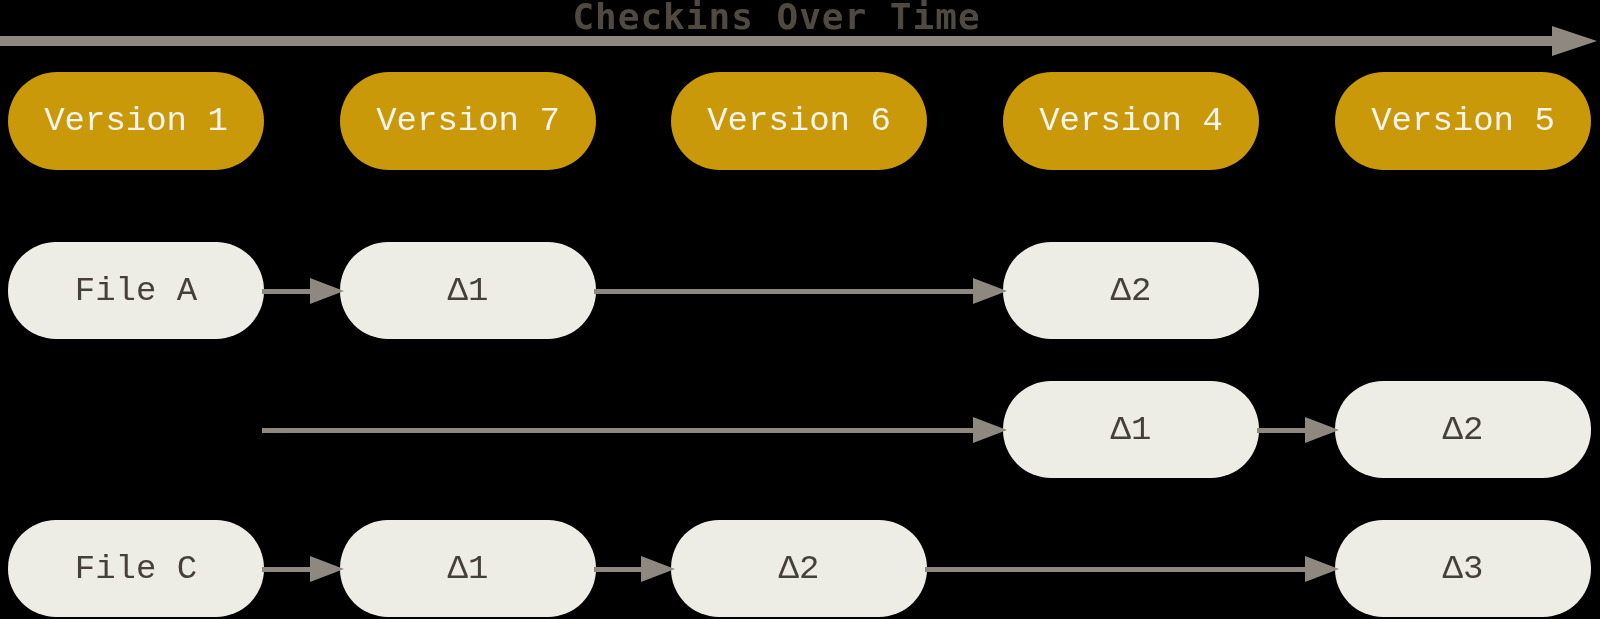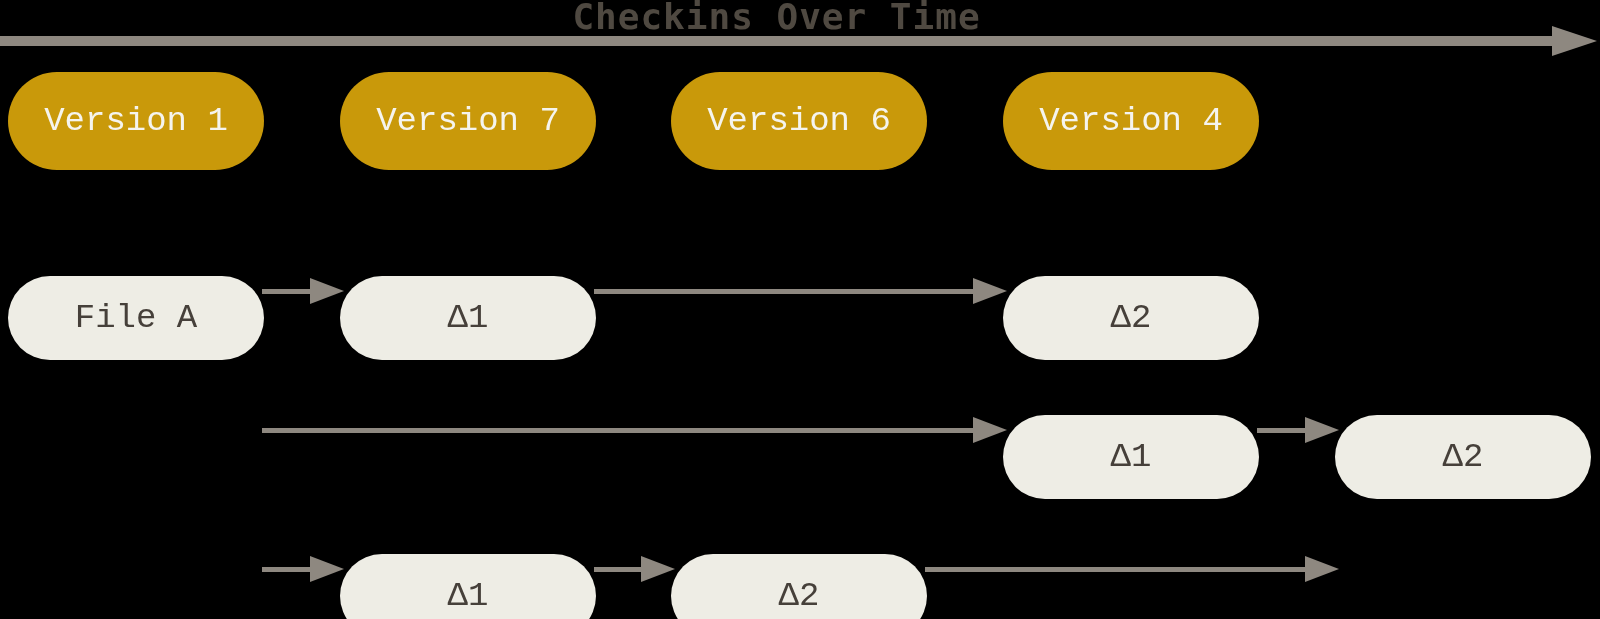--- a/index.html
+++ b/index.html
@@ -37,21 +37,21 @@
     font-family:Liberation Mono, monospace;
   }
   .pill.version{
     background:var(--version-fill);
     color:var(--version-text);
     top:72px;
   }
   .pill.file{
     background:var(--file-fill);
     color:var(--file-text);
-    height:84px;border-radius:48px;margin-top:34px;
+    height:97px;border-radius:48px;
   }
   .col1{left:8px;}
   .col2{left:340px;}
   .col3{left:671px;}
   .col4{left:1003px;}
   .col5{left:1335px;}
   .rowA{top:242px;}
   .rowB{top:381px;}
   .rowC{top:520px;}
   .arrow{
@@ -85,20 +85,21 @@
   <div class="title">Checkins Over Time</div>
   <div class="arrow timeline" style="left:0;top:26px;width:1597px;">
     <div class="shaft"></div>
     <div class="head"></div>
   </div>
 
   <div class="pill version col1">Version 1</div>
   <div class="pill version col2">Version 7</div>
   <div class="pill version col3">Version 6</div>
   <div class="pill version col4">Version 4</div>
+  <div class="pill version col5">Version 5</div>
 
   <div class="pill file col1 rowA">File A</div>
   <div class="pill file col2 rowA">Δ1</div>
   <div class="pill file col4 rowA">Δ2</div>
   <div class="arrow" style="left:262px;top:277px;width:82px;">
     <div class="shaft"></div>
     <div class="head"></div>
   </div>
   <div class="arrow" style="left:594px;top:277px;width:413px;">
     <div class="shaft"></div>
@@ -109,22 +110,24 @@
   <div class="pill file col5 rowB">Δ2</div>
   <div class="arrow" style="left:262px;top:416px;width:745px;">
     <div class="shaft"></div>
     <div class="head"></div>
   </div>
   <div class="arrow" style="left:1257px;top:416px;width:82px;">
     <div class="shaft"></div>
     <div class="head"></div>
   </div>
 
+  <div class="pill file col1 rowC">File C</div>
   <div class="pill file col2 rowC">Δ1</div>
   <div class="pill file col3 rowC">Δ2</div>
+  <div class="pill file col5 rowC">Δ3</div>
   <div class="arrow" style="left:262px;top:555px;width:82px;">
     <div class="shaft"></div>
     <div class="head"></div>
   </div>
   <div class="arrow" style="left:594px;top:555px;width:81px;">
     <div class="shaft"></div>
     <div class="head"></div>
   </div>
   <div class="arrow" style="left:925px;top:555px;width:414px;">
     <div class="shaft"></div>

